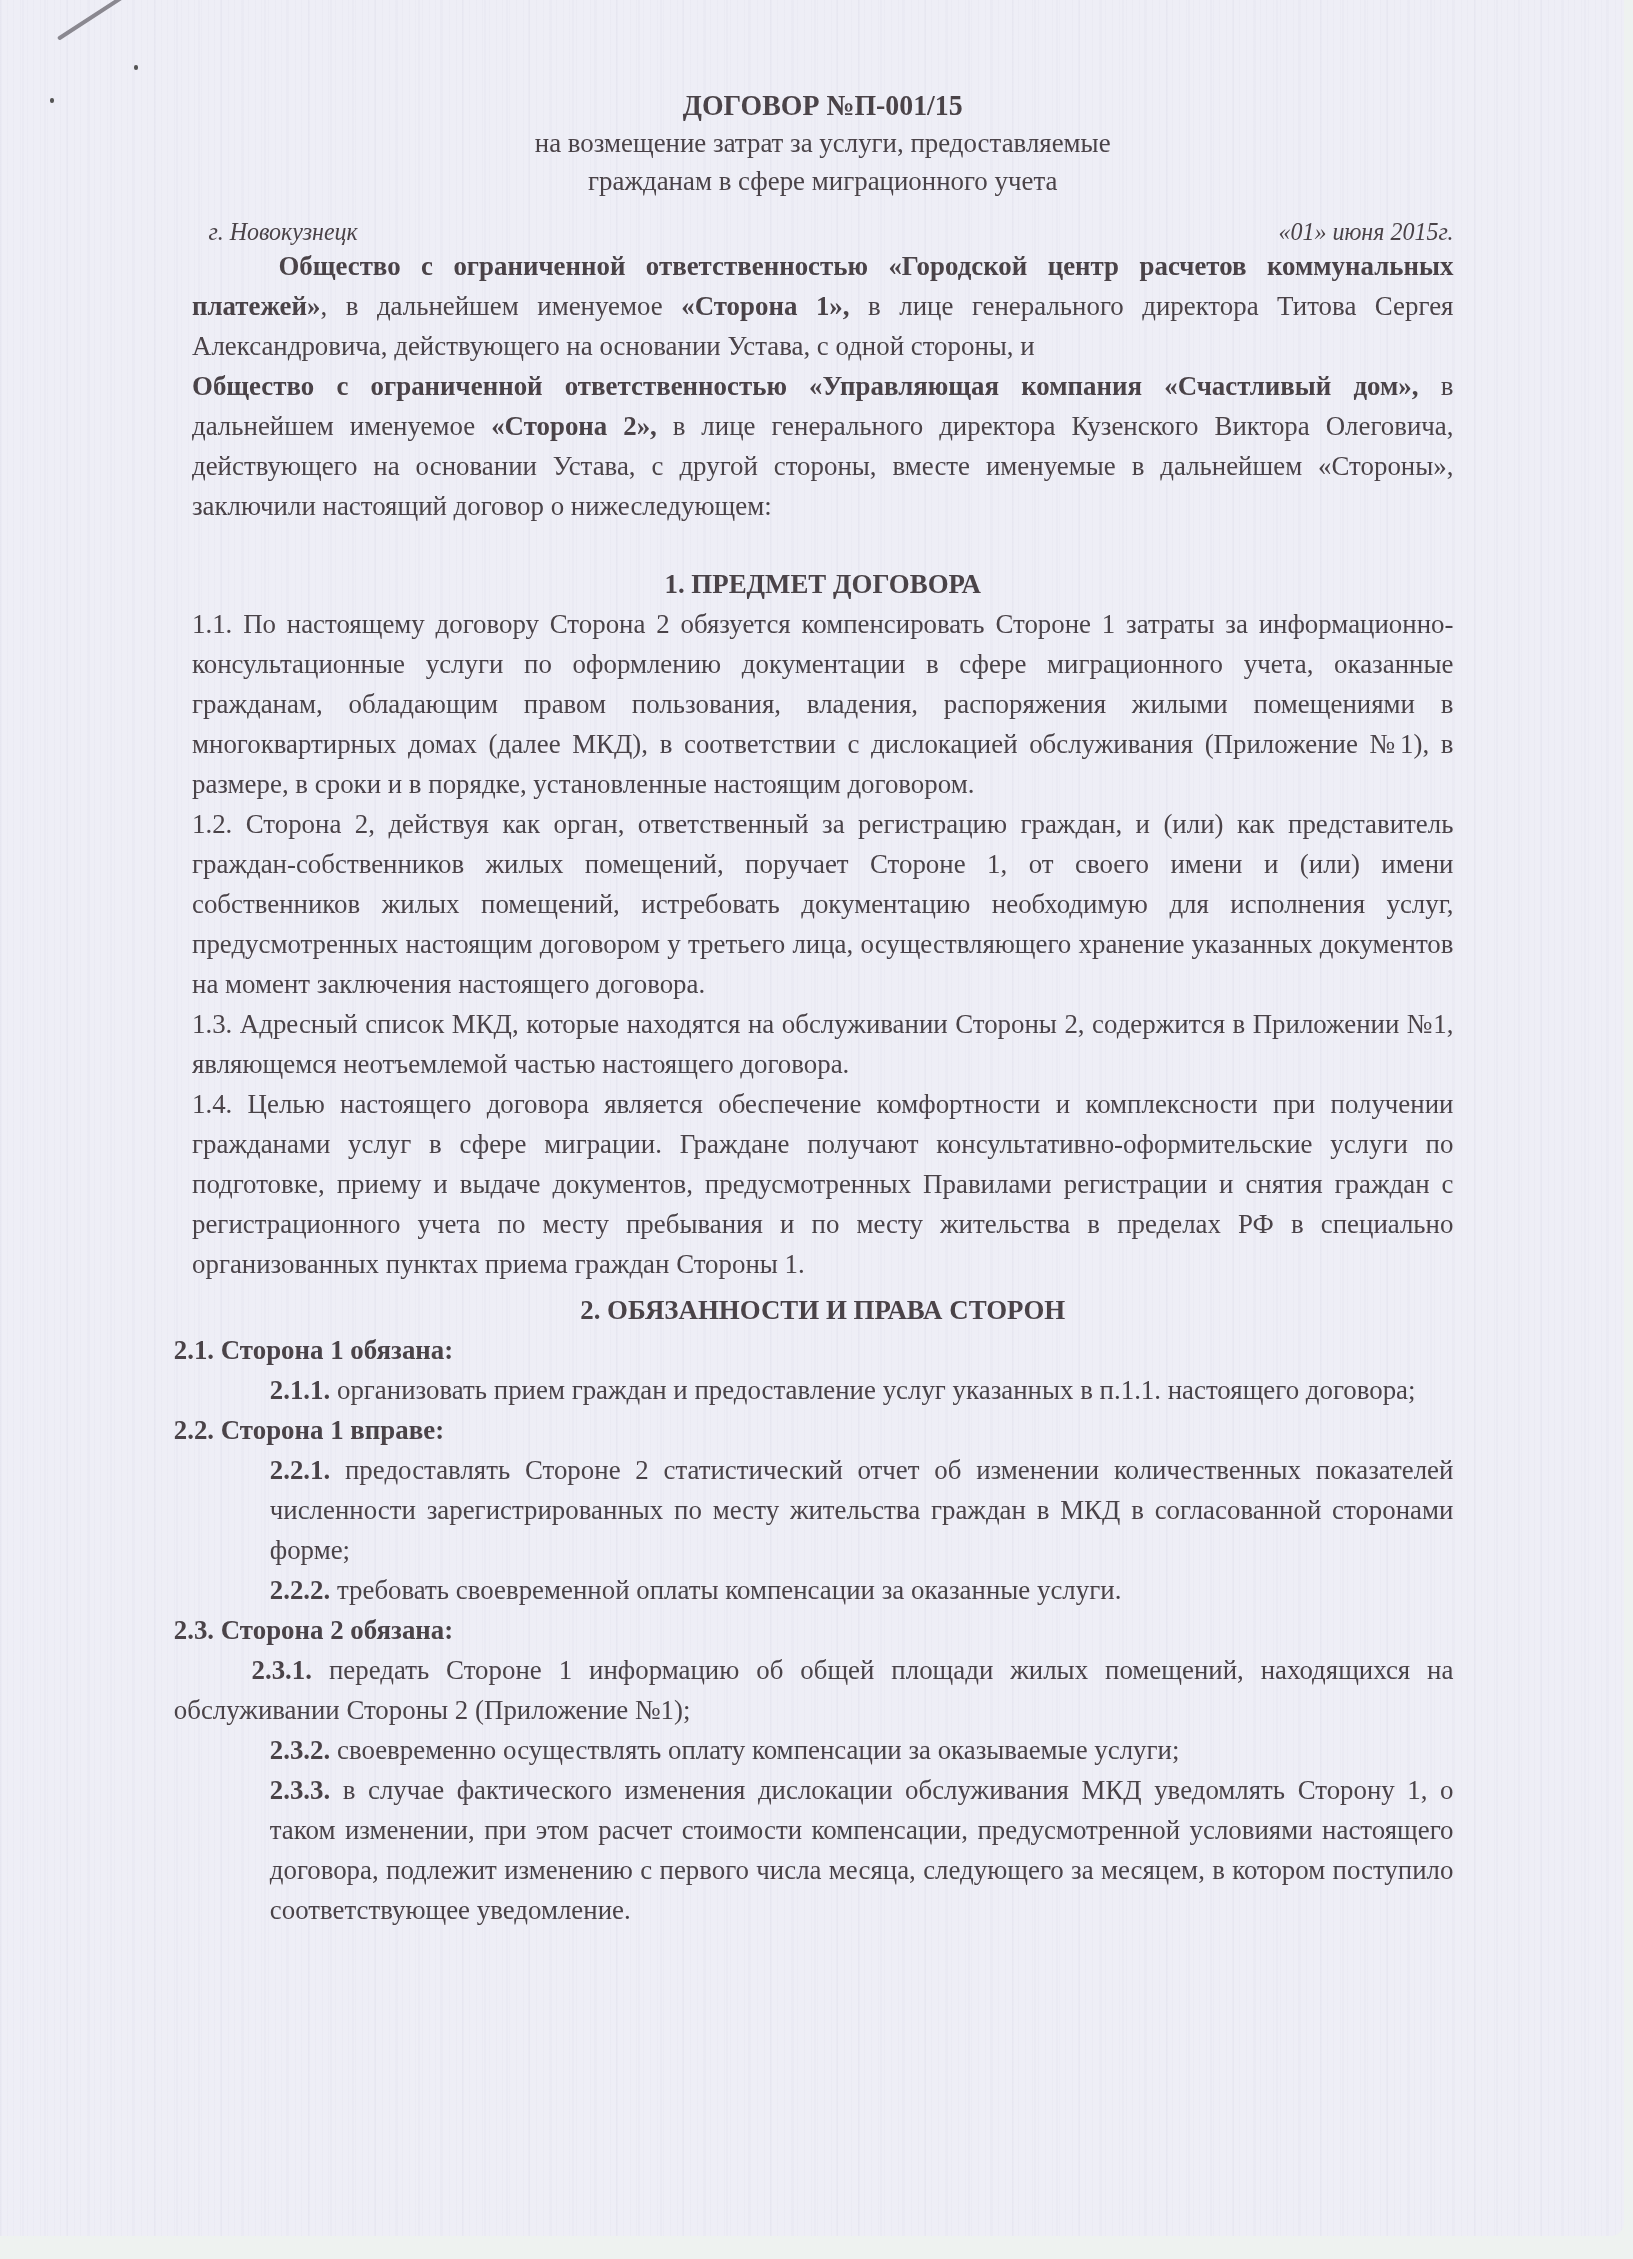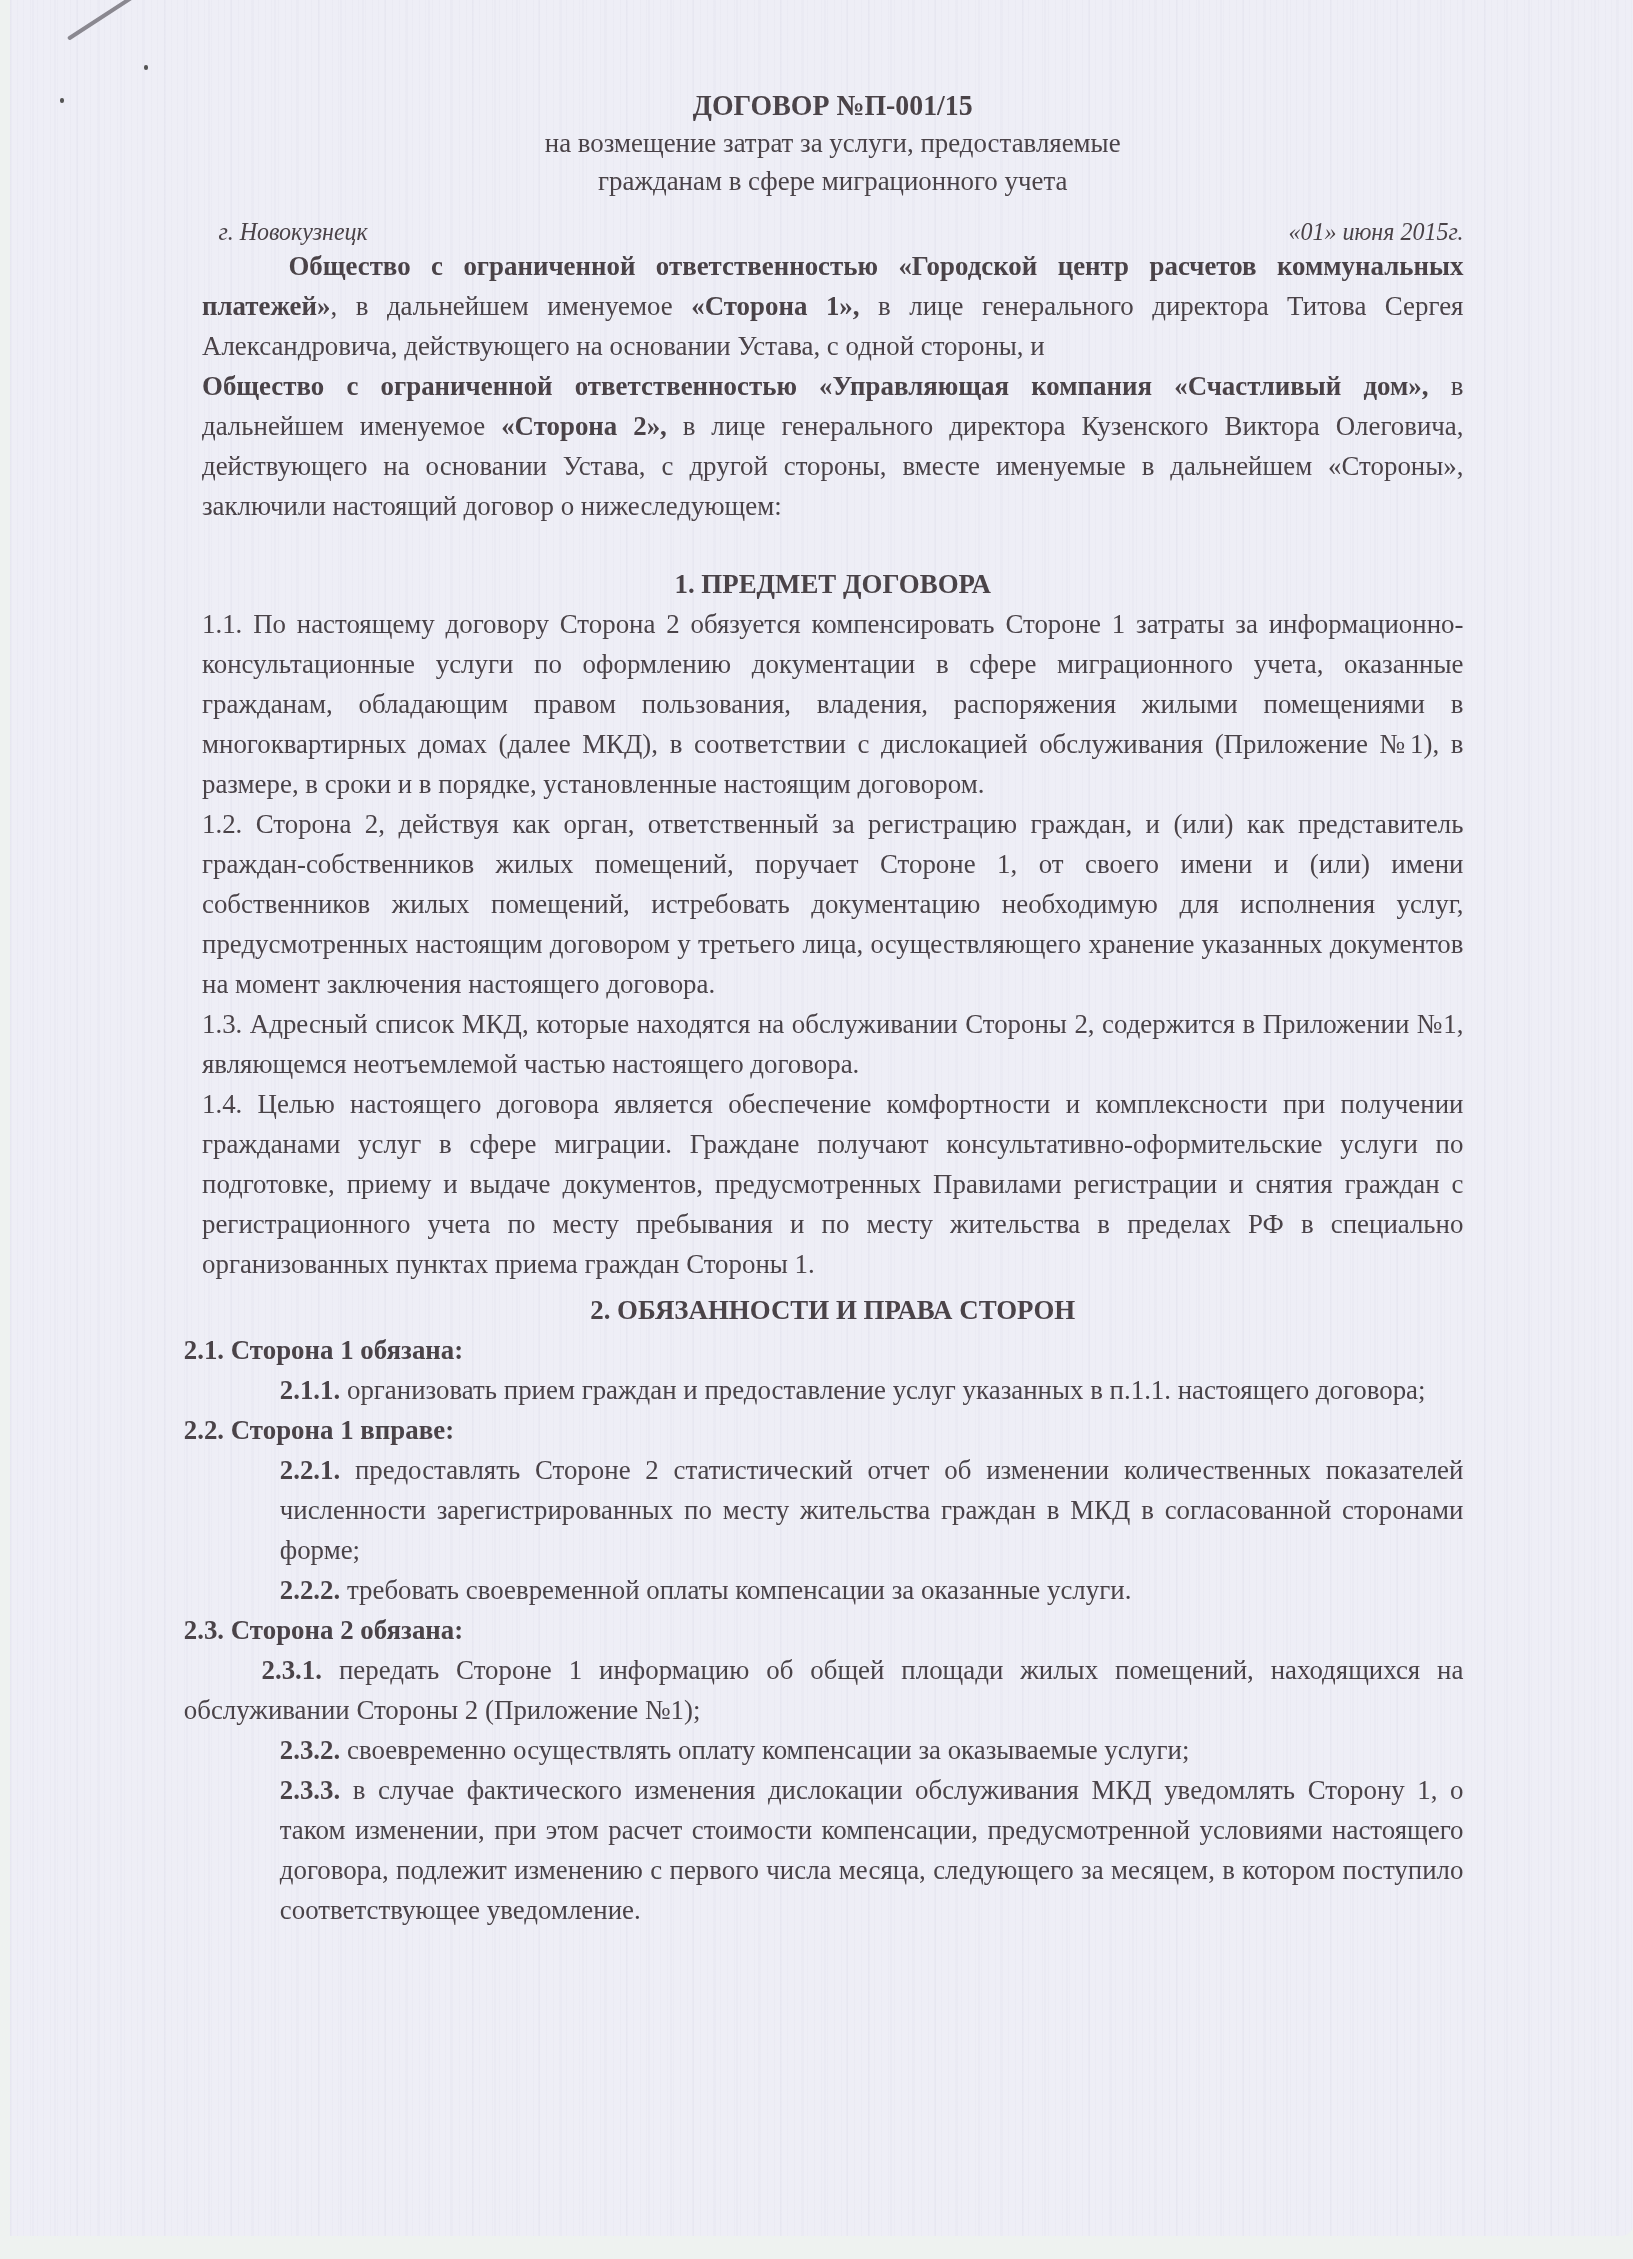--- a/index.html
+++ b/index.html
@@ -4,21 +4,21 @@
 <style>
   html, body { margin: 0; padding: 0; }
   body {
     width: 1633px; height: 2260px; overflow: hidden;
     background: #eef2f0;
     font-family: "Liberation Serif", "DejaVu Serif", serif;
     color: #4a4348;
     position: relative;
   }
   .page {
-    position: absolute; left: 10px; top: 0;
+    position: absolute; left: 0; top: 0;
     width: 1624px; height: 2236px;
     background: #eeeef6;
     background-image:
       repeating-linear-gradient(90deg, rgba(180,180,200,0.06) 0px, rgba(180,180,200,0.06) 1px, transparent 1px, transparent 6.7px),
       repeating-linear-gradient(90deg, rgba(160,160,190,0.05) 0px, rgba(160,160,190,0.05) 1.9px, transparent 1.9px, transparent 22px);
     border-bottom-right-radius: 13.4px;
   }
   .mark {
     position: absolute; left: 58px; top: 37px;
     width: 86px; height: 3.8px; background: #8a8890;

